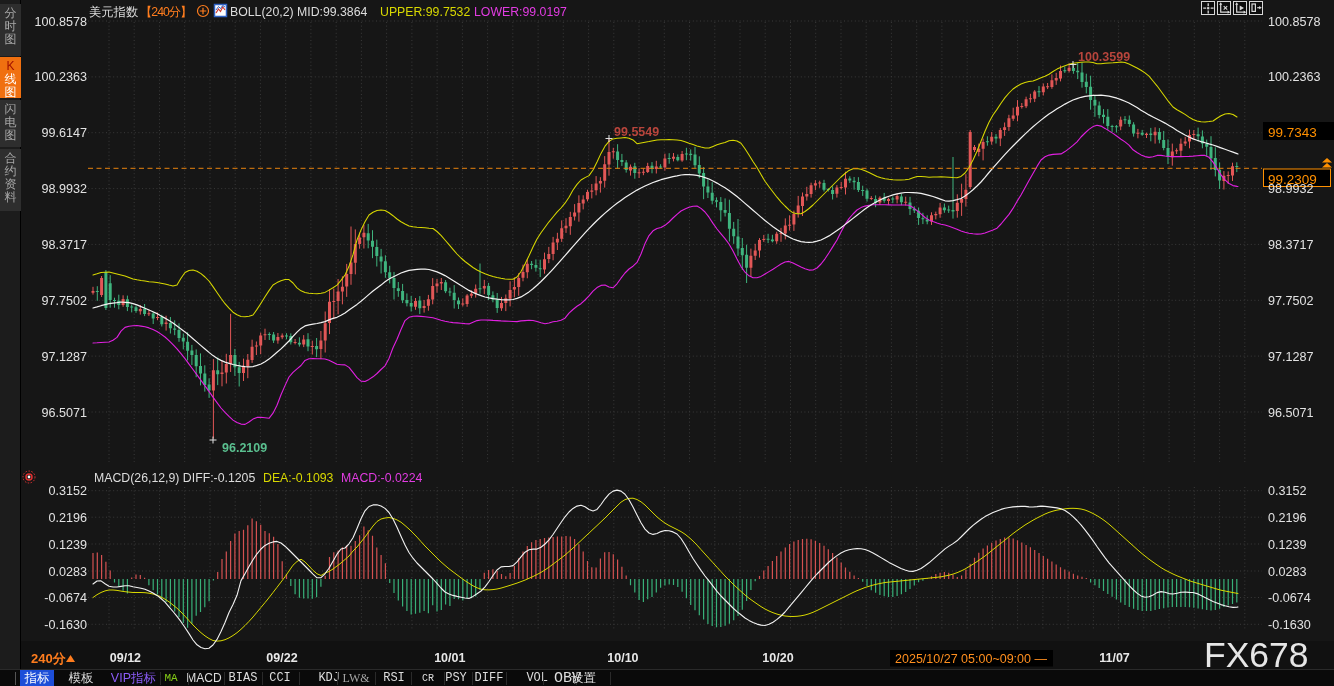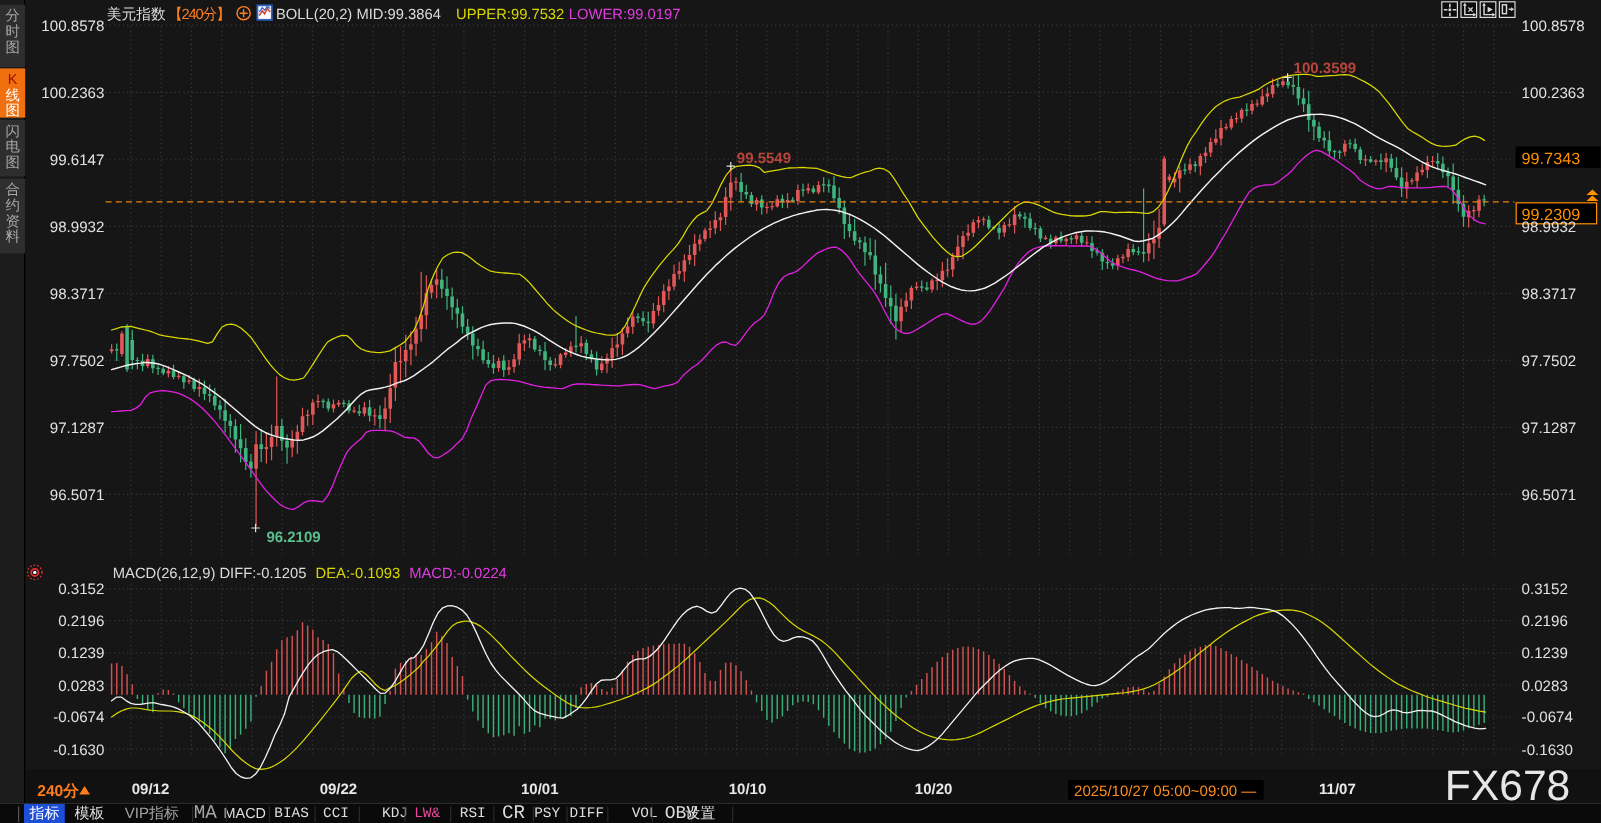--- a/index.html
+++ b/index.html
@@ -254,30 +254,30 @@
       <div style="position:absolute;left:0;top:149px;width:21px;height:62px;background:#2e2e2e;font-size:12px;line-height:13px;text-align:center;font-family:'Liberation Sans',sans-serif;padding-top:3px;box-sizing:border-box">
         <div style="color:#a8a8a8">合</div>
         <div style="color:#a8a8a8">约</div>
         <div style="color:#a8a8a8">资</div>
         <div style="color:#a8a8a8">料</div>
       </div>
     </div>
 <div style="position:absolute;left:0;top:669px;width:1334px;height:17px;background:#0a0a0a;border-top:1px solid #2a2a2a">
       <div style="position:absolute;left:15px;top:2px;width:1px;height:13px;background:#555"></div>
       <div style="position:absolute;left:20px;top:0;width:34px;height:17px;background:#1d4ed8;color:#ffffff;font-family:'Liberation Sans',sans-serif;font-size:12.5px;line-height:17px;text-align:center">指标</div>
-      <div style="position:absolute;left:62px;top:0;width:38px;height:17px;background:transparent;color:#dddddd;font-family:'Liberation Sans',sans-serif;font-size:12.5px;line-height:17px;text-align:left">模板</div>
-      <div style="position:absolute;left:104px;top:0;width:52px;height:17px;background:transparent;color:#a3a3a3;font-family:'Liberation Sans',sans-serif;font-size:12.5px;line-height:17px;text-align:left">VIP指标</div>
-      <div style="position:absolute;left:149px;top:0;width:44px;height:17px;color:#a3a3a3;font-family:'Liberation Mono',monospace;font-size:16px;line-height:17px;text-align:center">MA</div>
+      <div style="position:absolute;left:62px;top:0;width:38px;height:17px;background:transparent;color:#dddddd;font-family:'Liberation Sans',sans-serif;font-size:12.5px;line-height:17px;text-align:center">模板</div>
+      <div style="position:absolute;left:104px;top:0;width:52px;height:17px;background:transparent;color:#8b5cf6;font-family:'Liberation Sans',sans-serif;font-size:12.5px;line-height:17px;text-align:right">VIP指标</div>
+      <div style="position:absolute;left:149px;top:0;width:44px;height:17px;color:#84cc16;font-family:'Liberation Mono',monospace;font-size:11px;line-height:17px;text-align:center">MA</div>
       <div style="position:absolute;left:182px;top:0;width:44px;height:17px;color:#dddddd;font-family:Liberation Sans, sans-serif;font-size:12px;line-height:17px;text-align:center">MACD</div>
       <div style="position:absolute;left:221px;top:0;width:44px;height:17px;color:#dddddd;font-family:'Liberation Mono',monospace;font-size:12px;line-height:17px;text-align:center">BIAS</div>
       <div style="position:absolute;left:258px;top:0;width:44px;height:17px;color:#dddddd;font-family:'Liberation Mono',monospace;font-size:12px;line-height:17px;text-align:center">CCI</div>
       <div style="position:absolute;left:296px;top:0;width:44px;height:17px;color:#dddddd;font-family:'Liberation Mono',monospace;font-size:12px;line-height:17px;text-align:right">KDJ</div>
-      <div style="position:absolute;left:334px;top:0;width:44px;height:17px;color:#ec4899;font-family:Liberation Mono, monospace;font-size:12px;line-height:17px;text-align:center">LW&amp;</div>
+      <div style="position:absolute;left:334px;top:0;width:44px;height:17px;color:#a3a3a3;font-family:Liberation Serif, serif;font-size:12px;line-height:17px;text-align:center">LW&amp;</div>
       <div style="position:absolute;left:372px;top:0;width:44px;height:17px;color:#dddddd;font-family:'Liberation Mono',monospace;font-size:12px;line-height:17px;text-align:center">RSI</div>
-      <div style="position:absolute;left:406px;top:0;width:44px;height:17px;color:#dddddd;font-family:'Liberation Mono',monospace;font-size:16px;line-height:17px;text-align:center">CR</div>
+      <div style="position:absolute;left:406px;top:0;width:44px;height:17px;color:#dddddd;font-family:'Liberation Mono',monospace;font-size:10px;line-height:17px;text-align:center">CR</div>
       <div style="position:absolute;left:434px;top:0;width:44px;height:17px;color:#dddddd;font-family:'Liberation Mono',monospace;font-size:12px;line-height:17px;text-align:center">PSY</div>
       <div style="position:absolute;left:467px;top:0;width:44px;height:17px;color:#dddddd;font-family:'Liberation Mono',monospace;font-size:12px;line-height:17px;text-align:center">DIFF</div>
       <div style="position:absolute;left:504px;top:0;width:44px;height:17px;color:#dddddd;font-family:'Liberation Mono',monospace;font-size:12px;line-height:17px;text-align:right">VOL</div>
       <div style="position:absolute;left:537px;top:0;width:44px;height:17px;color:#dddddd;font-family:'Liberation Mono',monospace;font-size:15px;line-height:17px;text-align:right">OBV</div>
       <div style="position:absolute;left:160px;top:2px;width:1px;height:13px;background:#2a2a2a"></div>
       <div style="position:absolute;left:187.5px;top:2px;width:1px;height:13px;background:#2a2a2a"></div>
       <div style="position:absolute;left:224px;top:2px;width:1px;height:13px;background:#2a2a2a"></div>
       <div style="position:absolute;left:261.5px;top:2px;width:1px;height:13px;background:#2a2a2a"></div>
       <div style="position:absolute;left:299px;top:2px;width:1px;height:13px;background:#2a2a2a"></div>
       <div style="position:absolute;left:337px;top:2px;width:1px;height:13px;background:#2a2a2a"></div>

